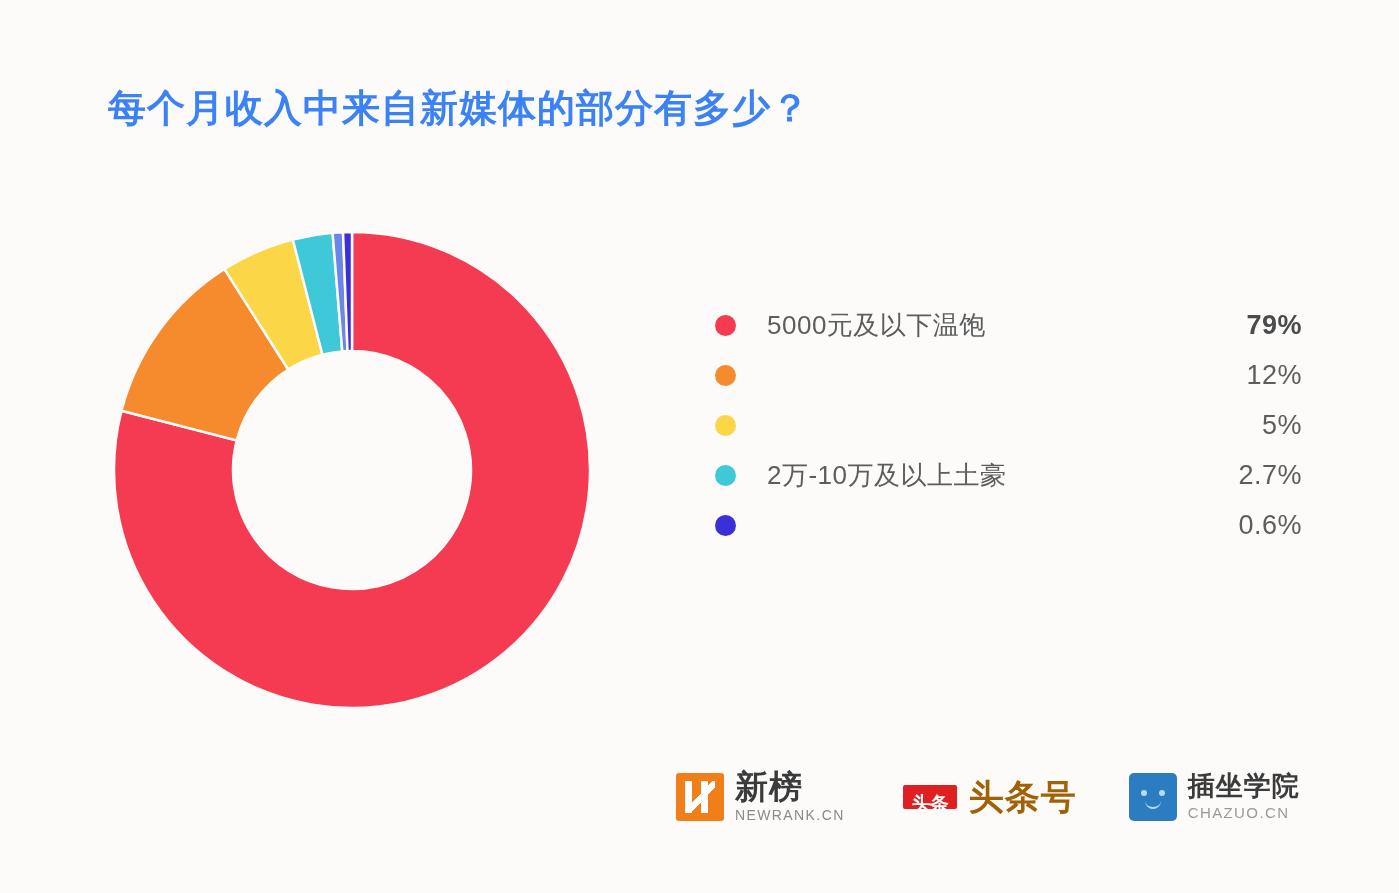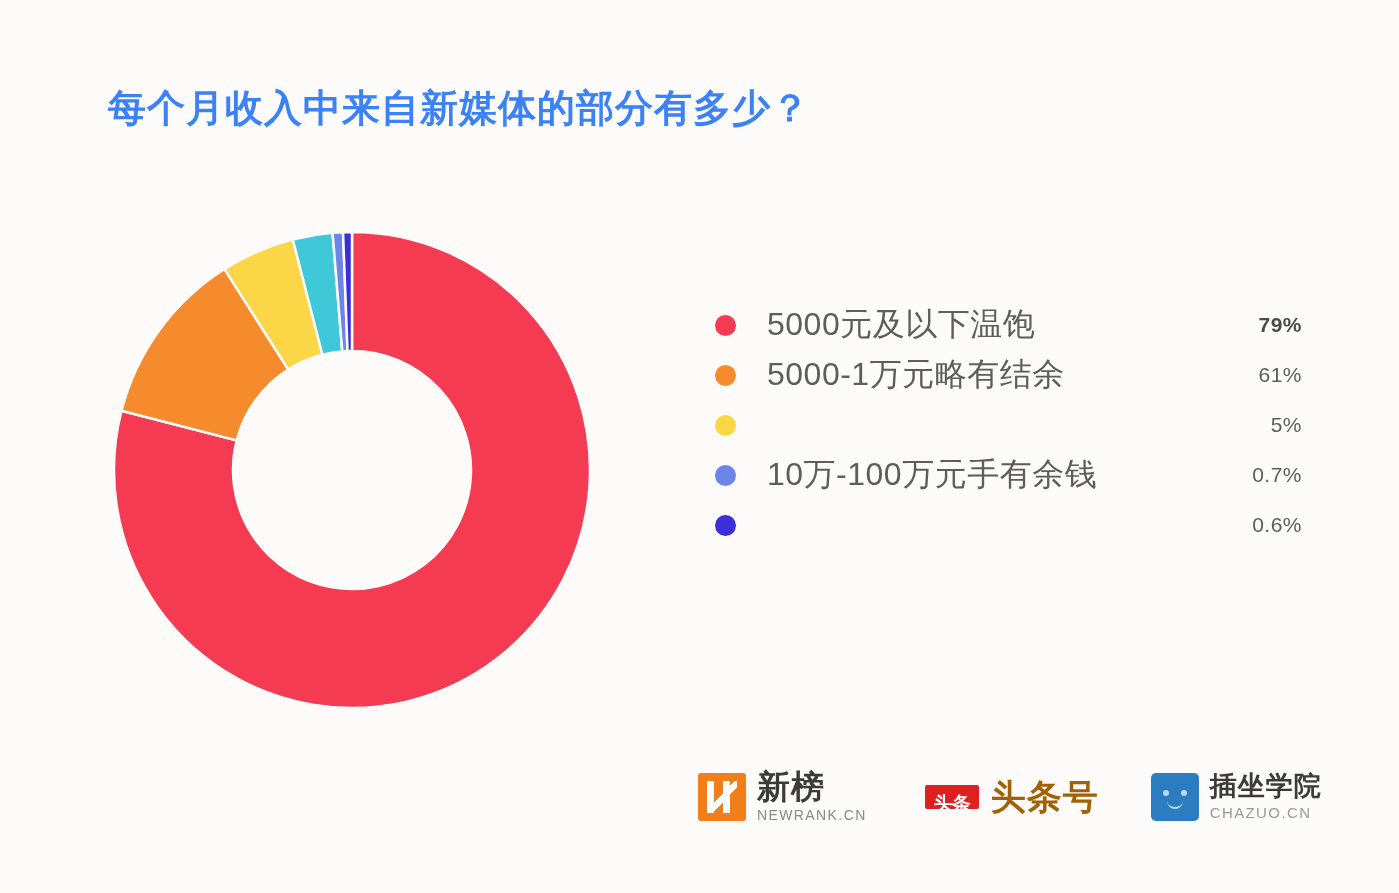--- a/index.html
+++ b/index.html
@@ -57,42 +57,42 @@
   }
   .legend-dot {
     width: 21px;
     height: 21px;
     border-radius: 50%;
     flex: 0 0 auto;
     margin-left: 3px;
   }
   .legend-label {
     margin-left: 31px;
-    font-size: 32px;
+    font-size: 26px;
     color: #5d5d5d;
     letter-spacing: 0.5px;
     white-space: nowrap;
   }
   .legend-value {
     position: absolute;
     right: 10px;
-    font-size: 21px;
+    font-size: 27px;
     color: #5d5d5d;
     letter-spacing: 0.5px;
     white-space: nowrap;
   }
   .legend-row:first-child .legend-value {
     font-weight: bold;
     color: #4b4b4b;
   }
 
   
   #footer-logos {
     position: absolute;
-    left: 698px;
+    left: 676px;
     top: 770px;
     display: flex;
     align-items: center;
   }
   .logo-block {
     display: flex;
     align-items: center;
   }
   .logo-newrank { margin-right: 58px; }
   .logo-toutiao { margin-right: 52px; }
@@ -234,31 +234,30 @@
 </div>
 
 <div id="legend">
     <div class="legend-row">
       <span class="legend-dot" style="background: rgb(244, 59, 82);"></span>
       <span class="legend-label">5000元及以下温饱</span>
       <span class="legend-value">79%</span>
     </div>
     <div class="legend-row">
       <span class="legend-dot" style="background: rgb(245, 139, 44);"></span>
-      <span class="legend-label">5000-1万元略有结余</span>
-      <span class="legend-value">61%</span>
+      <span class="legend-value">12%</span>
     </div>
     <div class="legend-row">
       <span class="legend-dot" style="background: rgb(251, 214, 71);"></span>
       <span class="legend-value">5%</span>
     </div>
     <div class="legend-row">
-      <span class="legend-dot" style="background: rgb(108, 133, 232);"></span>
-      <span class="legend-label">10万-100万元手有余钱</span>
-      <span class="legend-value">0.7%</span>
+      <span class="legend-dot" style="background: rgb(63, 200, 216);"></span>
+      <span class="legend-label">2万-10万及以上土豪</span>
+      <span class="legend-value">2.7%</span>
     </div>
     <div class="legend-row">
       <span class="legend-dot" style="background: rgb(58, 47, 216);"></span>
       <span class="legend-value">0.6%</span>
     </div>
   </div>
 
 <div id="footer-logos">
 
   <div class="logo-block logo-newrank">

